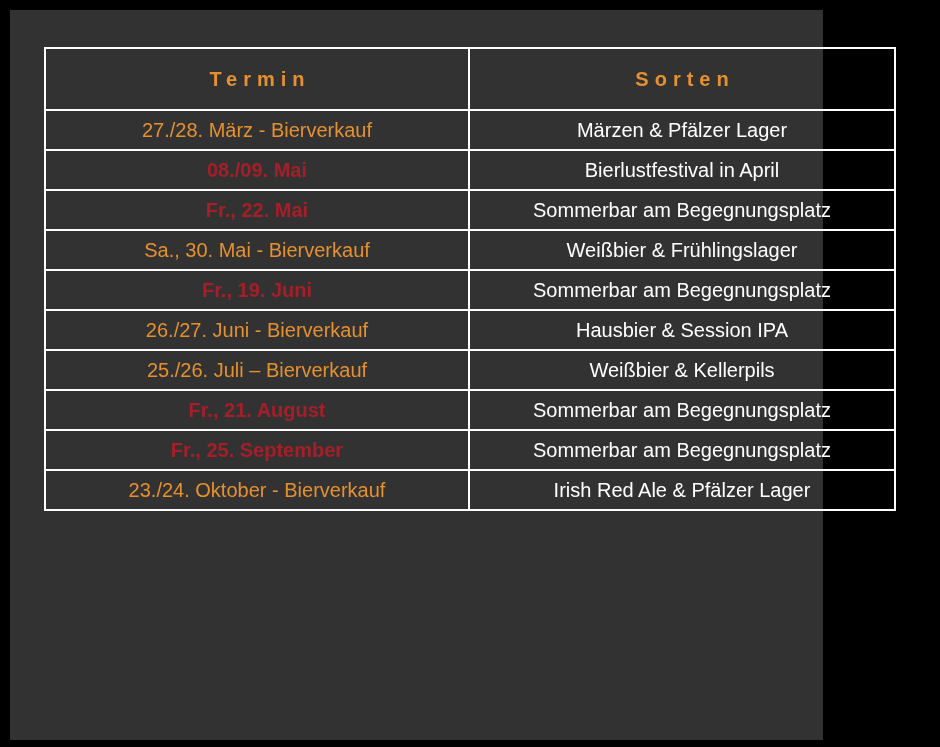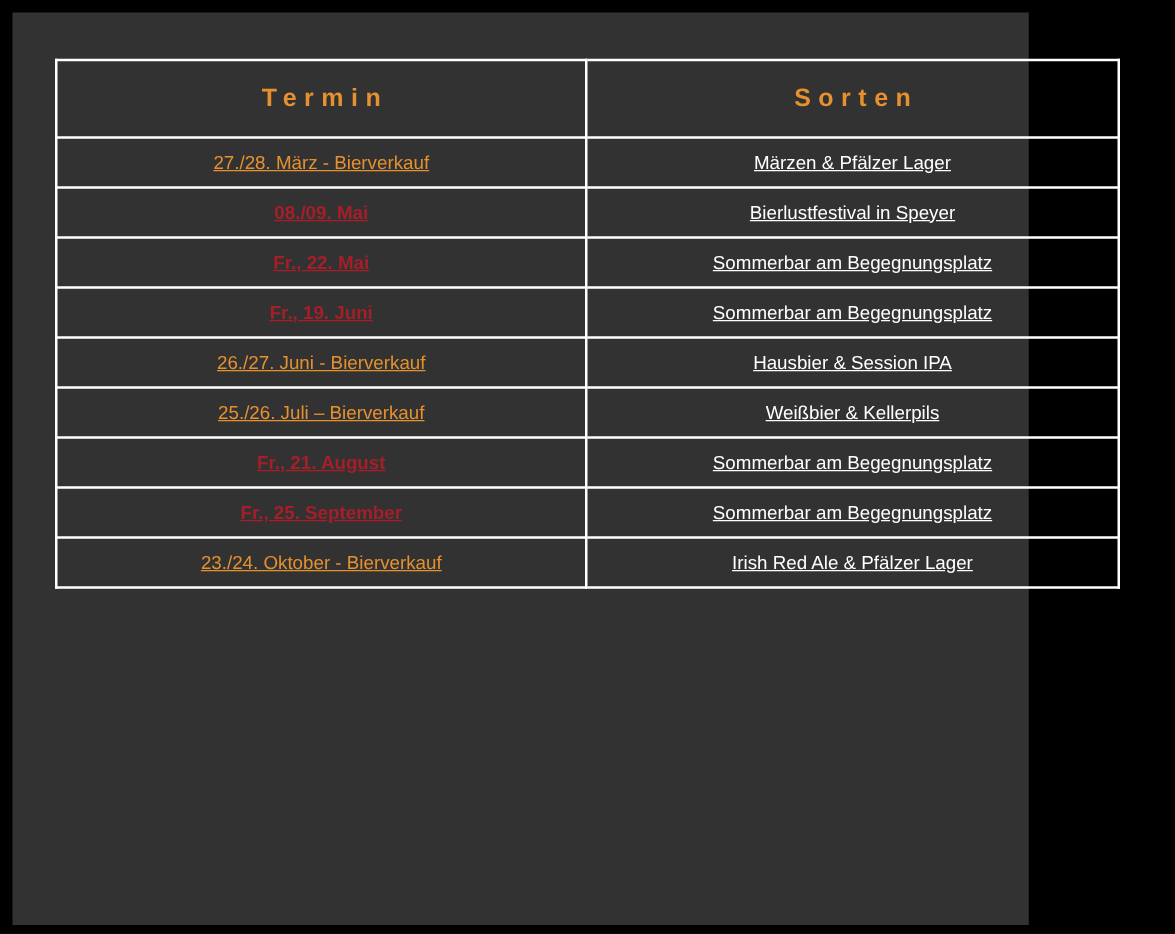--- a/index.html
+++ b/index.html
@@ -42,22 +42,21 @@
   table.schedule th {
     height: 60px;
     font-size: 20px;
     font-weight: bold;
     letter-spacing: 6px;
     text-indent: 6px;
     color: var(--orange, #e5912f);
   }
   table.schedule td {
     height: 38px;
-    font-size: 15px;
-    text-decoration: underline;
+    font-size: 20px;
   }
   td.termin.orange { color: var(--orange, #e5912f); }
   td.termin.red {
     color: var(--red, #a51e28);
     font-weight: bold;
   }
   td.sorten { color: var(--white, #ffffff); }
 </style>
 </head>
 <body>
@@ -76,28 +75,32 @@
     </thead>
     <tbody id="schedule-body">
   <tr>
     <td class="termin orange">27./28. März - Bierverkauf</td>
     <td class="sorten">Märzen &amp; Pfälzer Lager</td>
   </tr>
 
 
   <tr>
     <td class="termin red">08./09. Mai</td>
-    <td class="sorten">Bierlustfestival in Speyer</td>
+    <td class="sorten">Bierlustfestival in April</td>
   </tr>
 
   <tr>
     <td class="termin red">Fr., 22. Mai</td>
     <td class="sorten">Sommerbar am Begegnungsplatz</td>
   </tr>
 
+  <tr>
+    <td class="termin orange">Sa., 30. Mai - Bierverkauf</td>
+    <td class="sorten">Weißbier &amp; Frühlingslager</td>
+  </tr>
 
   <tr>
     <td class="termin red">Fr., 19. Juni</td>
     <td class="sorten">Sommerbar am Begegnungsplatz</td>
   </tr>
 
   <tr>
     <td class="termin orange">26./27. Juni - Bierverkauf</td>
     <td class="sorten">Hausbier &amp; Session IPA</td>
   </tr>

